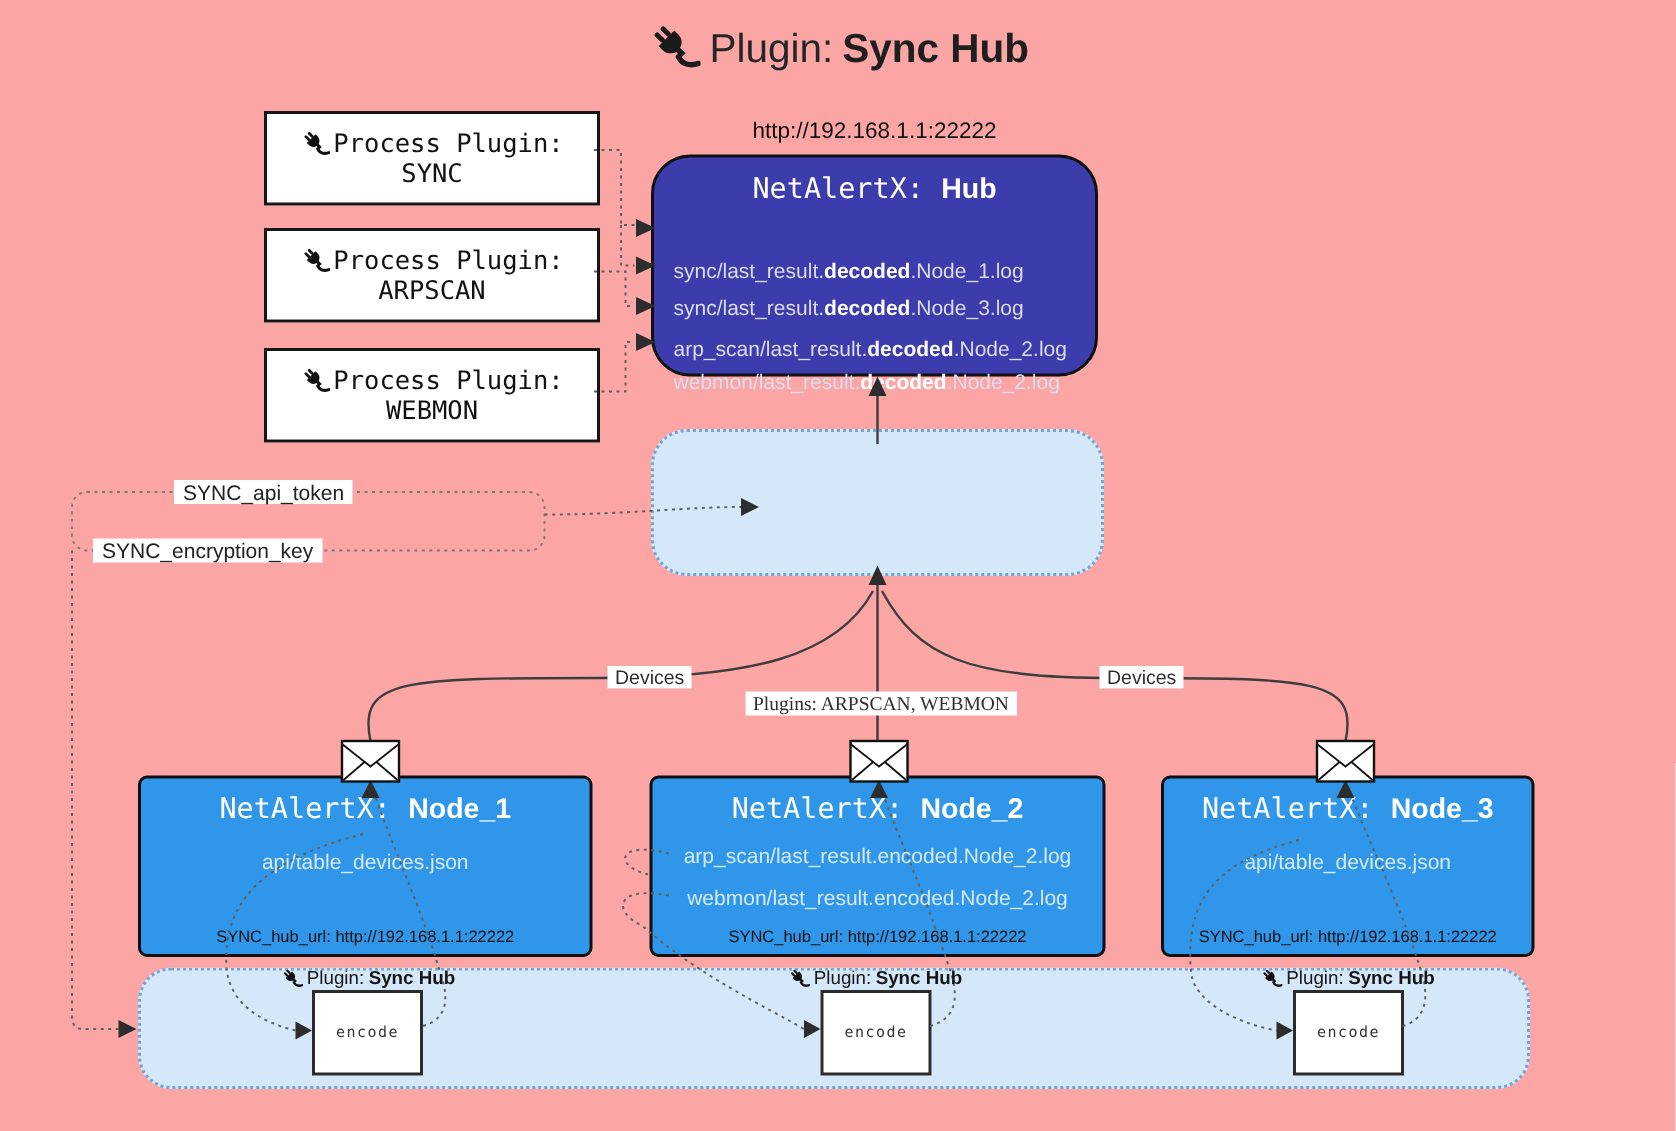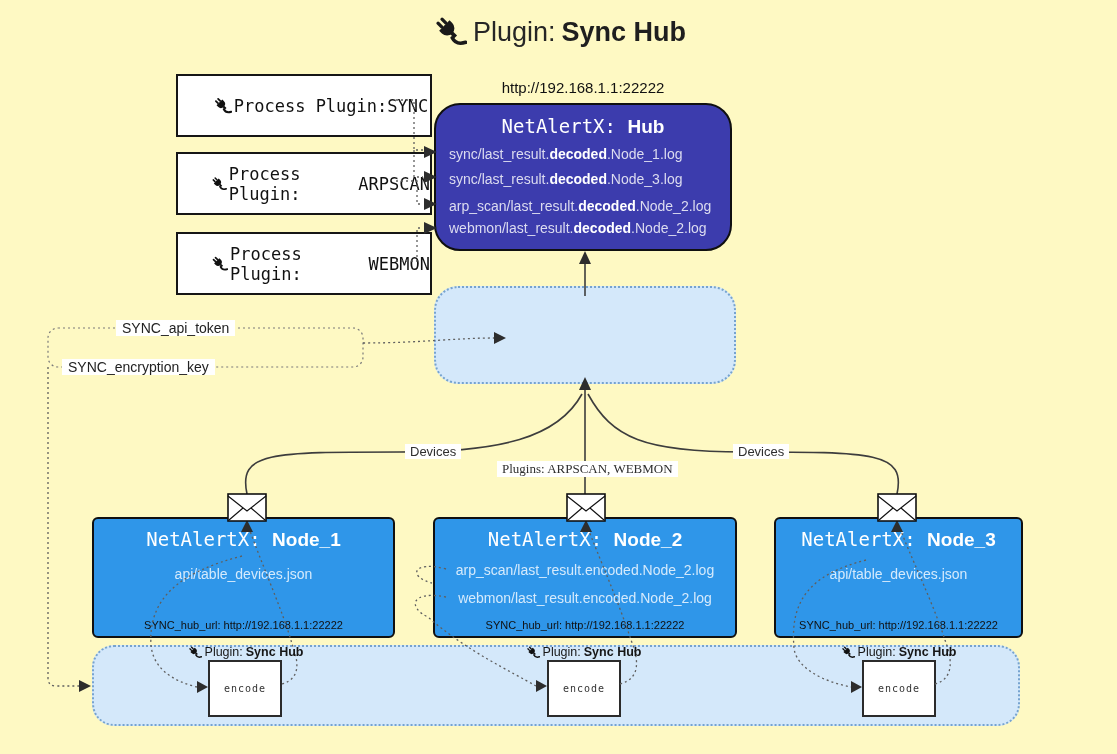--- a/index.html
+++ b/index.html
@@ -1,39 +1,39 @@
 <!DOCTYPE html>
 <html><head>
 <meta charset="utf-8">
 <style>
   html,body{margin:0;padding:0;background:#ffffff;}
-  #canvas{position:relative;width:1117px;height:754px;background:#fef9c3;overflow:hidden;
+  #canvas{position:relative;width:1117px;height:754px;background:#fca5a5;overflow:hidden;
           font-family:"Liberation Sans", sans-serif;color:#1a1a1a;}
   .abs{position:absolute;}
 
   
   #title{left:0;top:16px;width:1117px;display:flex;justify-content:center;align-items:center;
          font-size:27px;color:#262626;gap:6px;}
   #title .plug{width:36px;height:32px;color:#1a1a1a;}
   #title b{font-weight:700;color:#1f1f1f;}
 
   
   .pbox{width:220px;height:59px;background:#fff;border:2px solid #161616;left:176px;
-        display:flex;flex-direction:row;align-items:center;justify-content:center;
-        font-family:"DejaVu Sans Mono", monospace;font-size:17px;color:#111;padding-left:32px;}
+        display:flex;flex-direction:column;align-items:center;justify-content:center;
+        font-family:"DejaVu Sans Mono", monospace;font-size:17px;color:#111;}
   .pbox .row1{display:flex;align-items:center;gap:2px;}
   .pbox .plug{width:20px;height:18px;color:#111;}
 
   
   #hub{left:434px;top:103px;width:298px;height:148px;background:#3c3cad;border:2px solid #101010;
        border-radius:26px;box-sizing:border-box;}
   #hub .htitle{position:absolute;top:10px;left:0;width:100%;text-align:center;color:#fff;
        font-family:"DejaVu Sans Mono", monospace;font-size:19px;}
   #hub .htitle b{font-family:"Liberation Sans", sans-serif;font-weight:700;}
-  .hlog{position:absolute;left:13px;width:285px;font-size:14px;color:#dcdcf0;white-space:nowrap;}
+  .hlog{position:absolute;left:13px;width:285px;font-size:14px;color:#dcdcf0;white-space:nowrap;margin-top:26px;}
   .hlog b{color:#ffffff;font-weight:700;}
   #hub-url{left:434px;top:79px;width:298px;text-align:center;font-size:15px;color:#111;}
 
   
   .panel{background:#d4e8fa;border:2px dotted #76a3cf;box-sizing:border-box;}
   #decode-panel{left:434px;top:286px;width:302px;height:98px;border-radius:24px;}
   #encode-panel{left:92px;top:645px;width:928px;height:81px;border-radius:22px;}
 
   .whitebox{background:#fff;border:2px solid #2b2b2b;box-sizing:border-box;
             display:flex;align-items:center;justify-content:center;

